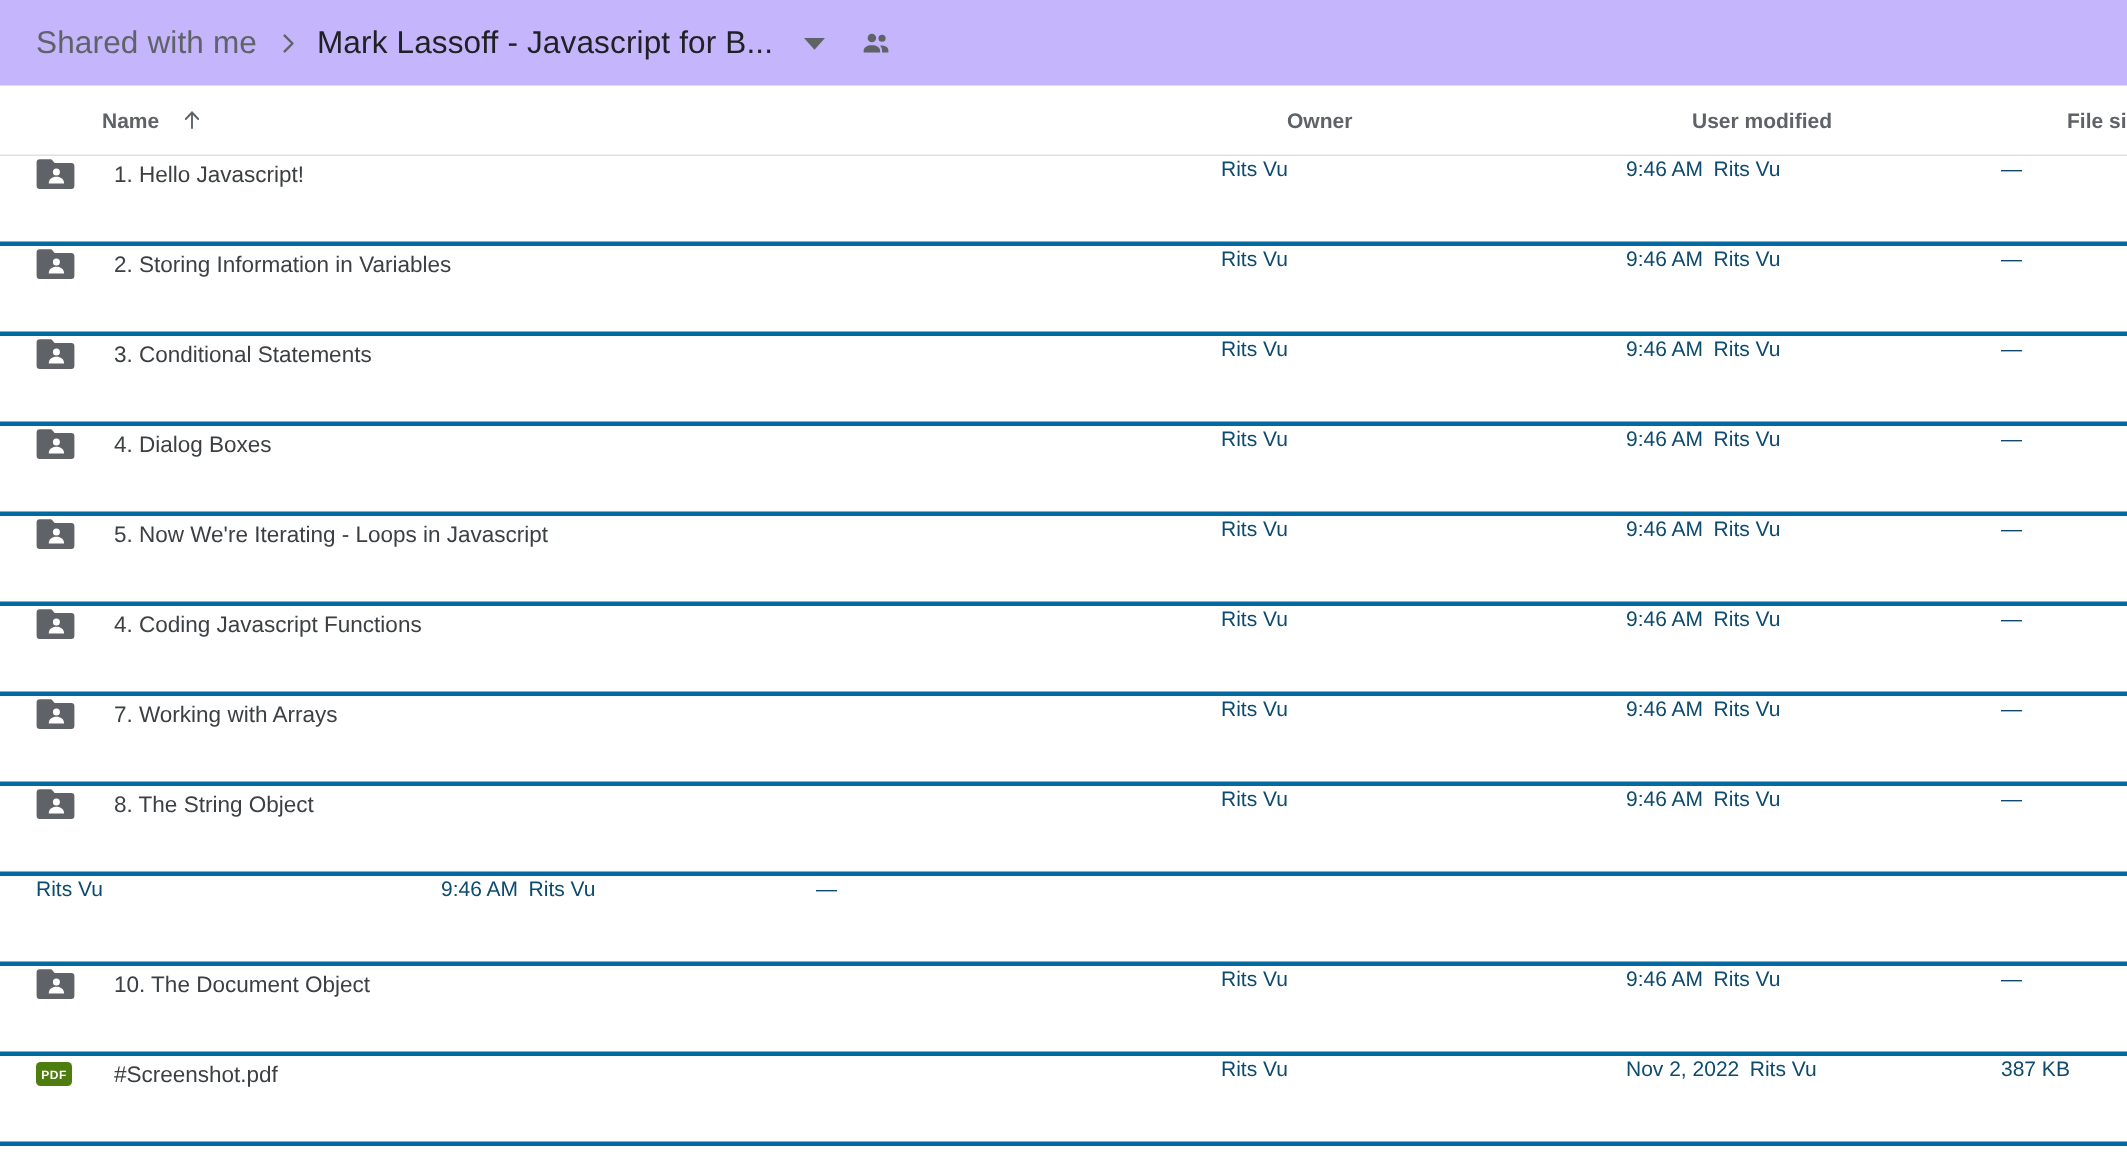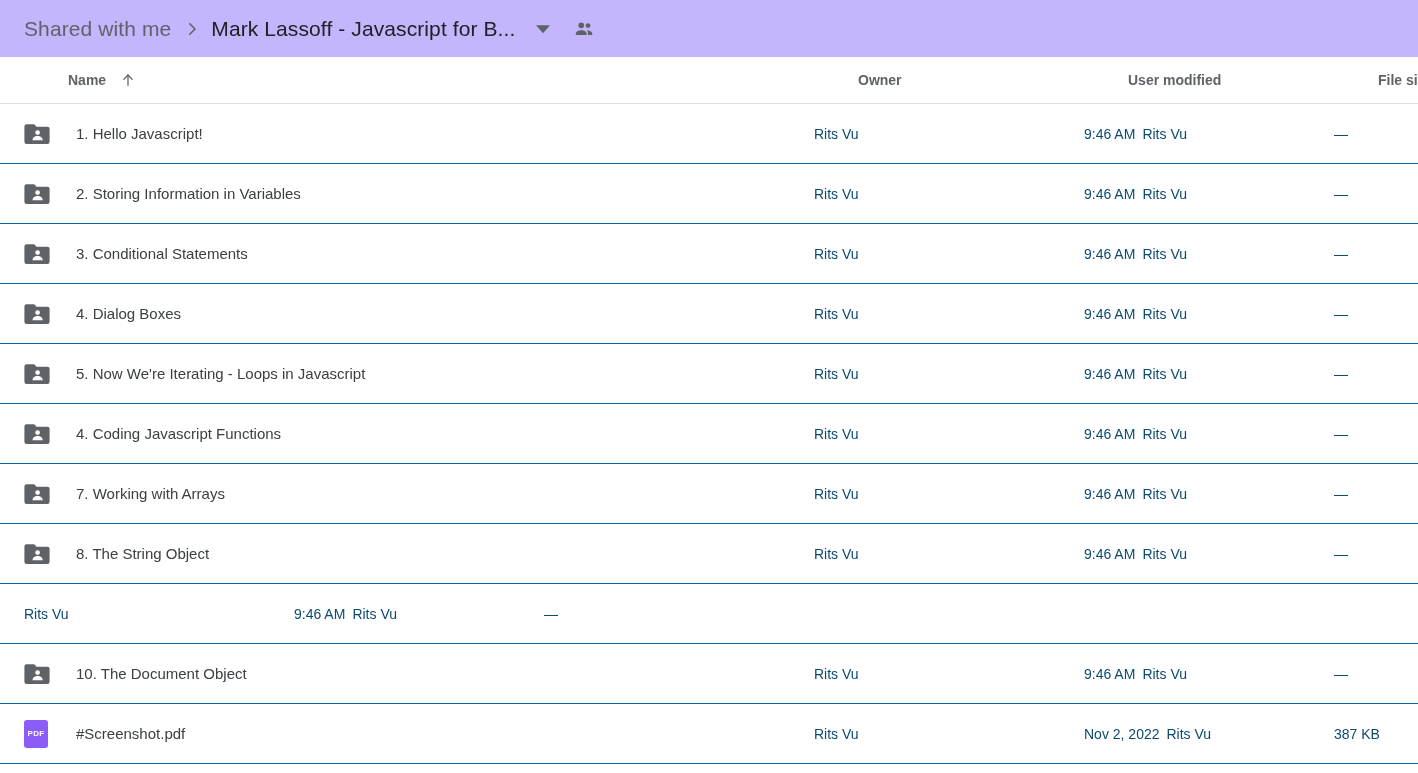--- a/index.html
+++ b/index.html
@@ -85,24 +85,24 @@
   .col-name      { width: 790px; flex: 0 0 790px; display: flex; align-items: center; }
   .col-owner     { width: 270px; flex: 0 0 270px; }
   .col-modified  { width: 250px; flex: 0 0 250px; }
   .col-size      { width: 78px;  flex: 0 0 78px; text-align: left; }
 
   
   #file-list { width: 100%; }
   .file-row {
     height: 60px;
     display: flex;
-    align-items: center;
+    align-items: flex-start;
     padding-left: 24px;
     padding-right: 40px;
-    border-bottom: 1px solid #0369a1;
+    border-bottom: 3px solid #0369a1;
     background: #ffffff;
   }
 
   .row-icon {
     width: 30px;
     flex: 0 0 30px;
     height: 24px;
     display: flex;
     align-items: center;
     justify-content: flex-start;
@@ -123,23 +123,23 @@
   }
   .col-modified .cell-text { display: inline; }
   .modified-by { margin-left: 7px; }
   .col-size .cell-text { display: inline-block; }
   .size-dash { letter-spacing: 0; }
 
   
   svg { display: block; }
   .pdf-icon {
     width: 24px;
-    height: 28px;
+    height: 16px;
     border-radius: 3px;
-    background: #8b5cf6;
+    background: #4d7c0f;
     color: #ffffff;
     font-size: 8px;
     font-weight: bold;
     display: flex;
     align-items: center;
     justify-content: center;
     letter-spacing: 0.3px;
     font-family: "Liberation Sans", sans-serif;
   }
 </style>

